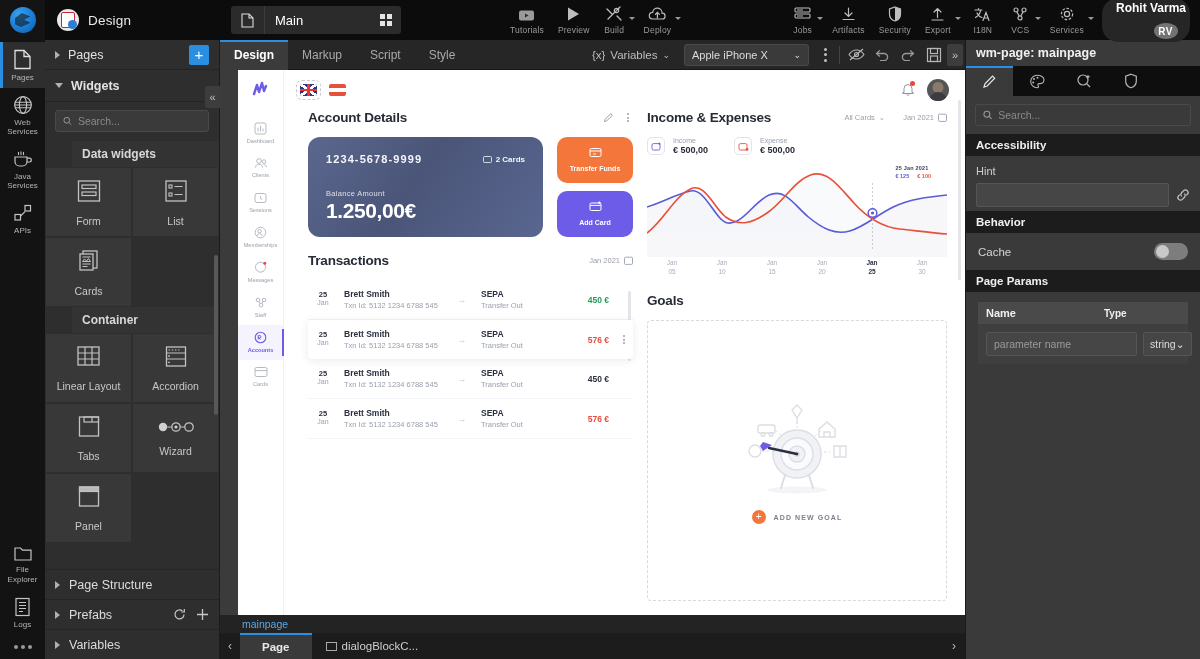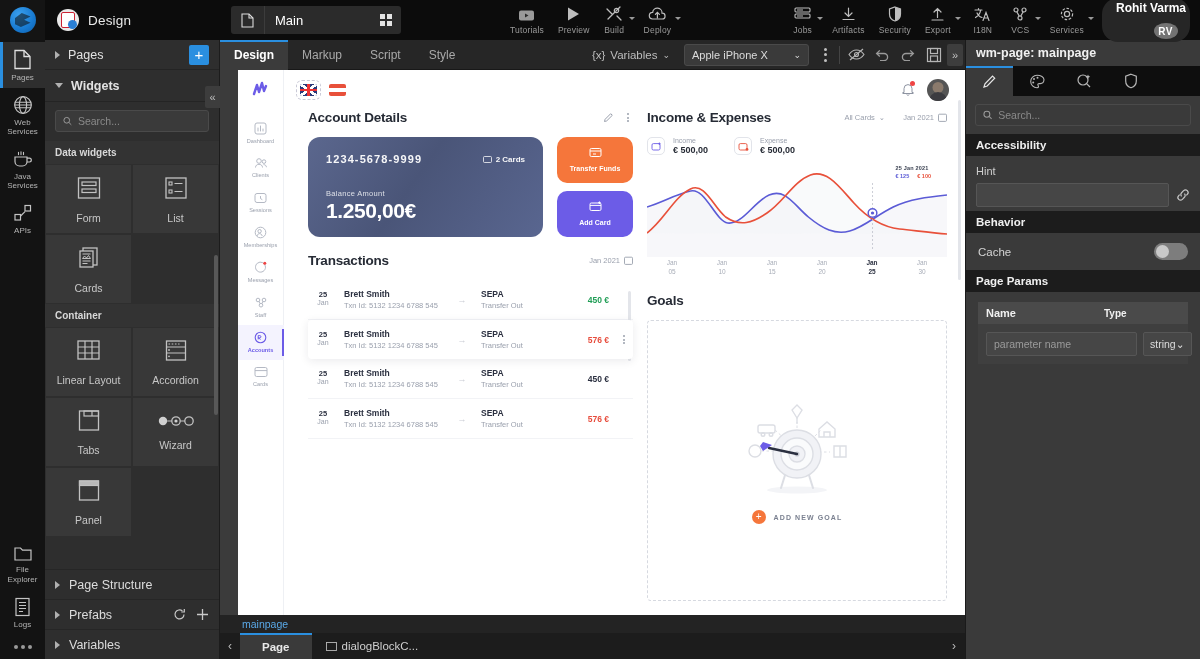--- a/index.html
+++ b/index.html
@@ -120,21 +120,21 @@
   .srch-wrap { padding: 8px 10px 9px; }
   .srch {
     height:22px; background:#3a3a3a; border:1px solid #4a4a4a; border-radius:3px;
     display:flex;align-items:center;gap:6px;padding:0 7px;
   }
   .srch input {
     background:transparent;border:none;outline:none;color:#cfcfcf;font-size:10.5px;width:100%;
     font-family:"Liberation Sans",sans-serif;
   }
   .srch input::placeholder{color:#8a8a8a;}
-  .grp-label { font-size:10px; color:#d8d8d8; padding: 6px 10px 6px; font-weight:600; background:#333; }
+  .grp-label { font-size:12px; color:#d8d8d8; padding: 6px 10px 6px; font-weight:600; background:#333;margin-left:27px; }
   .wgrid { display:grid; grid-template-columns:1fr 1fr; }
   .wcell {
     height:70px; background:#383838; border:1px solid #2e2e2e;
     display:flex;flex-direction:column;align-items:center;justify-content:center;gap:11px;cursor:pointer;
   }
   .wcell.empty { background:#2e2e2e; border-color:#2e2e2e; cursor:default;}
   .wcell .lb { font-size:10.5px; color:#c8c8c8; }
   .lpanel-foot { margin-top:auto; }
   .foot-row {
     height:30px; display:flex;align-items:center;gap:9px;padding:0 10px;font-size:12.5px;color:#dcdcdc;

